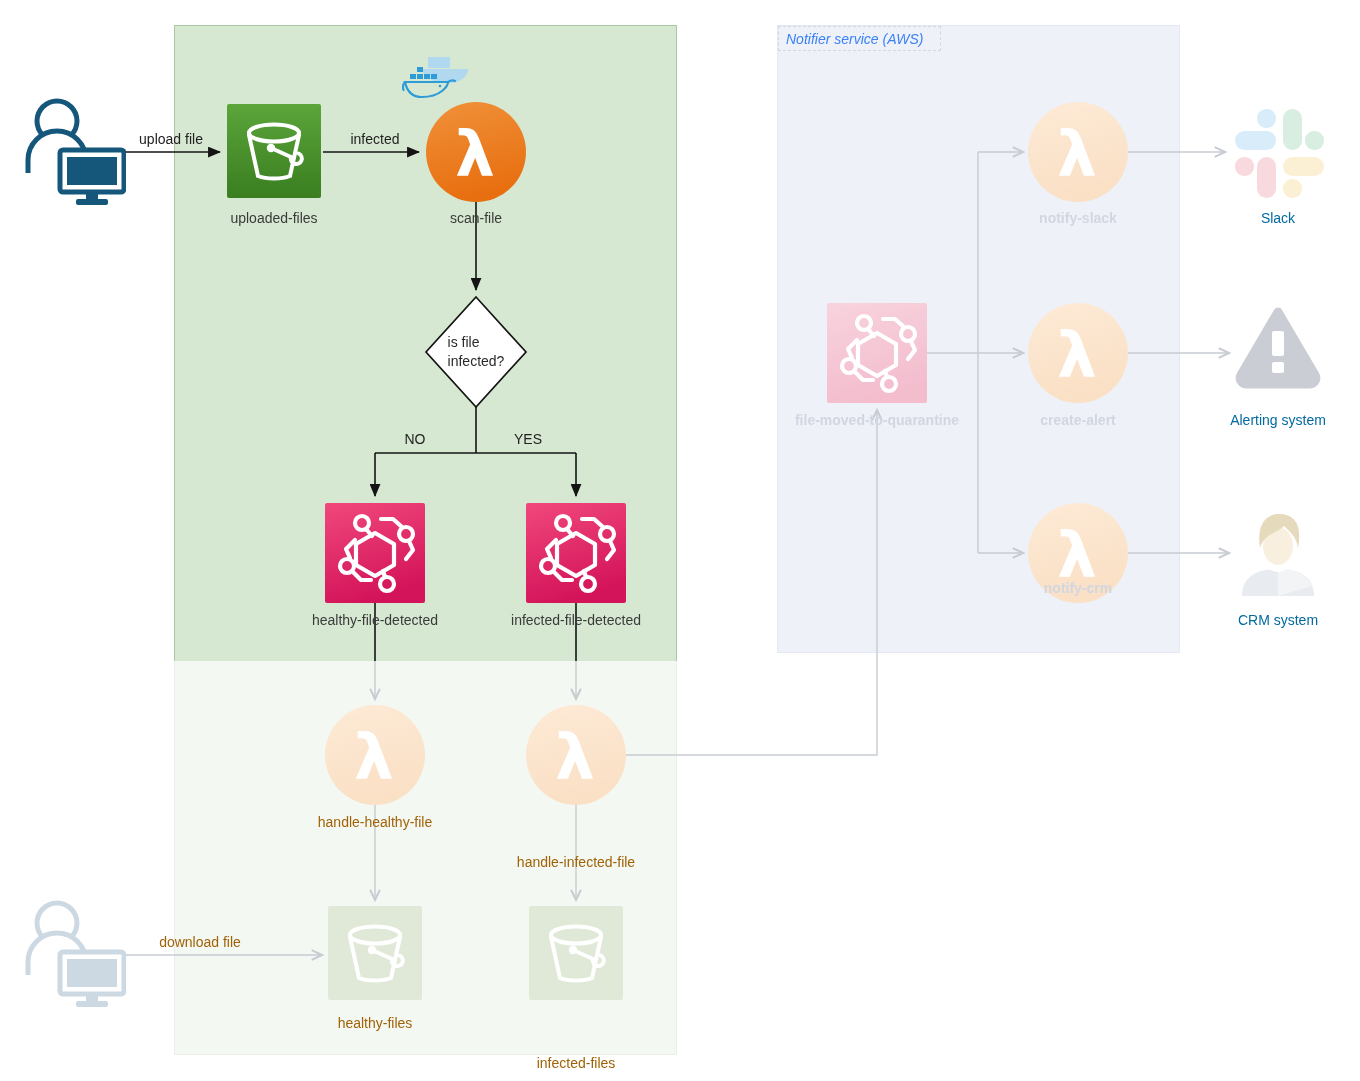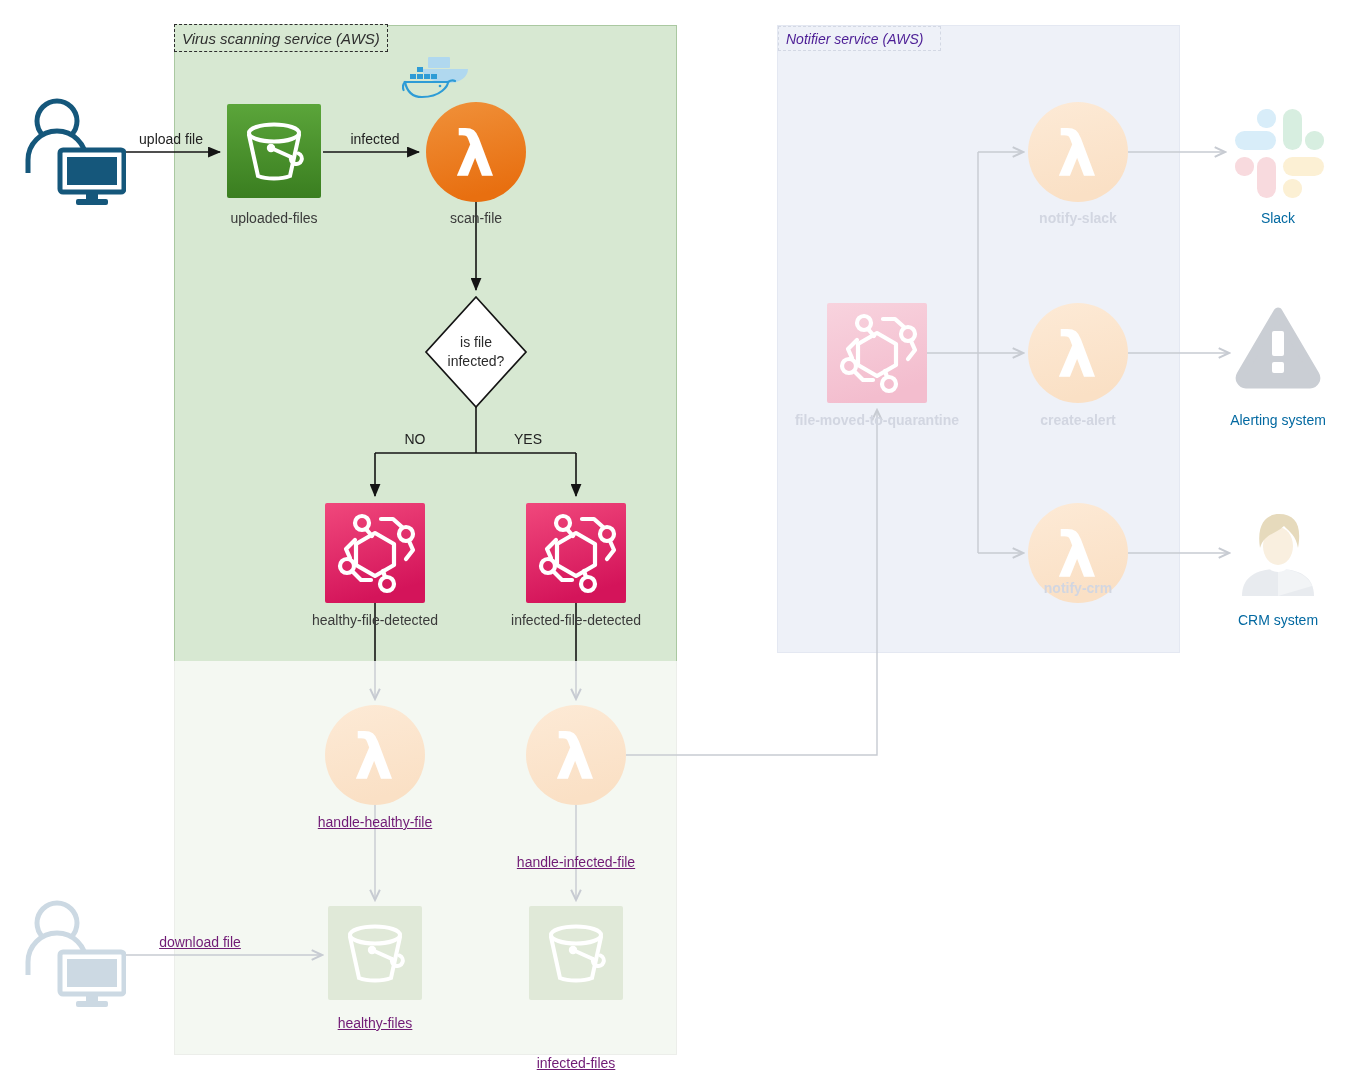--- a/index.html
+++ b/index.html
@@ -10,31 +10,31 @@
               border:1px solid #aac8a1;border-bottom:none;}
   .zone-green-faded{left:174px;top:661px;width:503px;height:394px;background:#f4f8f2;
               border:1px solid #eceeea;border-top:none;}
   .zone-notifier{left:777px;top:25px;width:403px;height:628px;background:#eef1f8;
               border:1px solid #e4e8f2;}
   .ctitle{position:absolute;box-sizing:border-box;font-style:italic;
           display:flex;align-items:center;padding-left:7px;white-space:nowrap;}
   .ctitle-green{left:174px;top:24px;width:214px;height:28px;background:#d7e8d2;
           border:1.4px dashed #2d2d2d;color:#2e2e2e;font-size:15px;}
   .ctitle-notifier{left:778px;top:26px;width:163px;height:25px;background:transparent;
-          border:1.4px dashed #d3d8e4;color:#4c1d95;font-size:14px;}
+          border:1.4px dashed #d3d8e4;color:#3b82f6;font-size:14px;}
   #edges{position:absolute;left:0;top:0;z-index:1;}
   .node{position:absolute;z-index:2;}
   .lbl{position:absolute;z-index:2;transform:translateX(-50%);white-space:nowrap;
        font-size:14px;text-align:right;color:#3a3a3a;}
-  .lbl-faded-green{color:#701a75;text-decoration:underline;}
+  .lbl-faded-green{color:#a16207;}
   .lbl-faded-blue{color:#d2d6e1;font-weight:bold;}
   .lbl-faded-ext{color:#0369a1;}
   .edge-lbl-dark{color:#222222;}
   .decision-text{position:absolute;z-index:3;left:476px;top:333px;transform:translateX(-50%);
-       font-size:14px;line-height:19px;color:#2a2a2a;text-align:center;}
+       font-size:14px;line-height:19px;color:#2a2a2a;}
   .hidden-defs{position:absolute;width:0;height:0;overflow:hidden;}
 </style>
 </head>
 <body>
 
 <div id="stage">
 
   <svg class="hidden-defs" aria-hidden="true">
     <defs>
       <linearGradient id="gradBucket" x1="0" y1="0" x2="0" y2="1">
@@ -96,21 +96,20 @@
         <rect x="66" y="94" width="12" height="7" fill="currentColor"></rect>
         <rect x="56" y="101" width="32" height="6" rx="2" fill="currentColor"></rect>
       </symbol>
     </defs>
   </svg>
 
   <div class="container zone-green"></div>
   <div class="container zone-green-faded"></div>
   <div class="container zone-notifier"></div>
 
-  <div class="ctitle ctitle-green">Virus scanning service (AWS)</div>
   <div class="ctitle ctitle-notifier">Notifier service (AWS)</div>
 
   <svg id="edges" width="1360" height="1081">
     <defs>
       <marker id="ab" viewBox="0 0 12 10" markerWidth="13" markerHeight="11" refX="11" refY="5" orient="auto" markerUnits="userSpaceOnUse">
         <path d="M0 0 L12 5 L0 10 Z" fill="#141414"></path>
       </marker>
       <marker id="ag" viewBox="0 0 12 11" markerWidth="13" markerHeight="12" refX="10.5" refY="5.5" orient="auto" markerUnits="userSpaceOnUse">
         <path d="M1 1 L10.5 5.5 L1 10" fill="none" stroke="#c7cbd2" stroke-width="1.8"></path>
       </marker>

